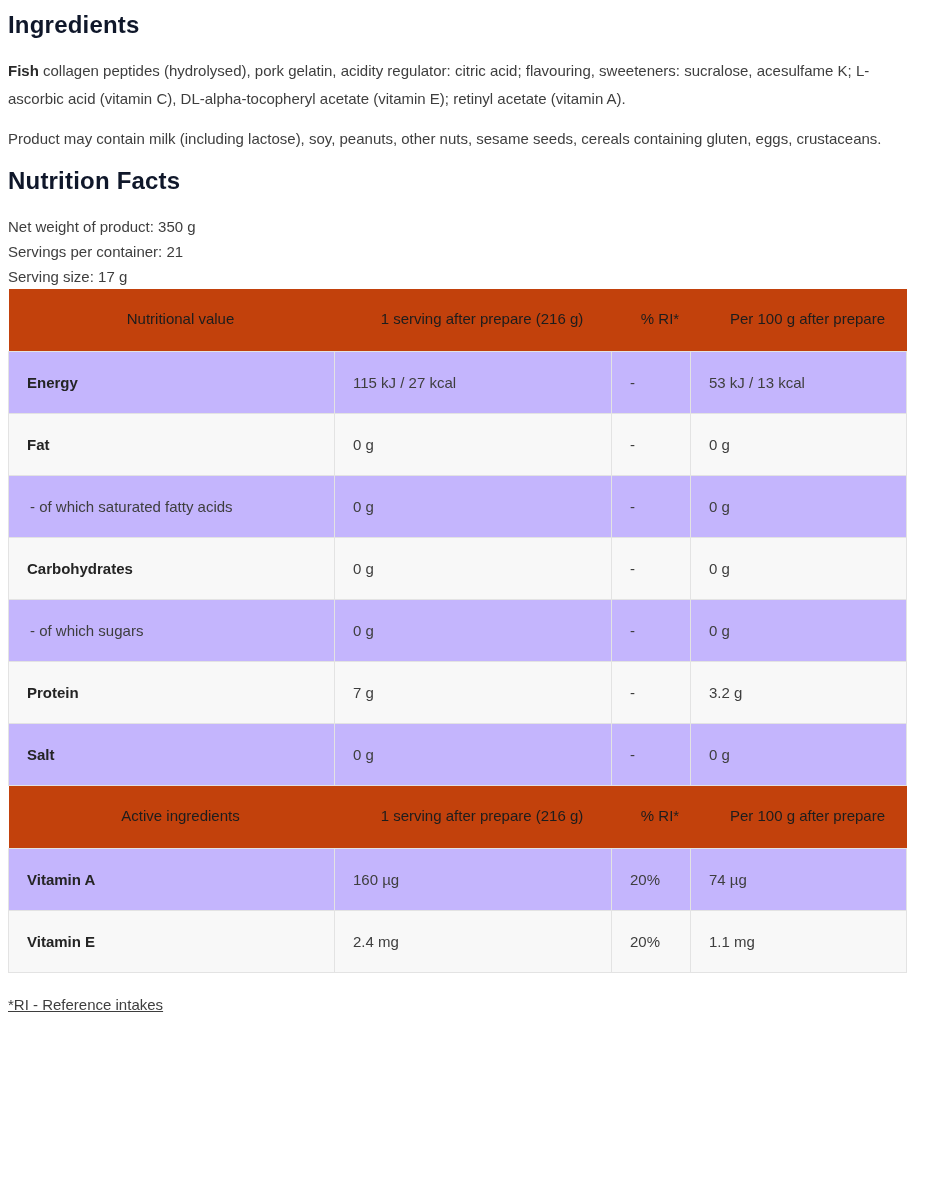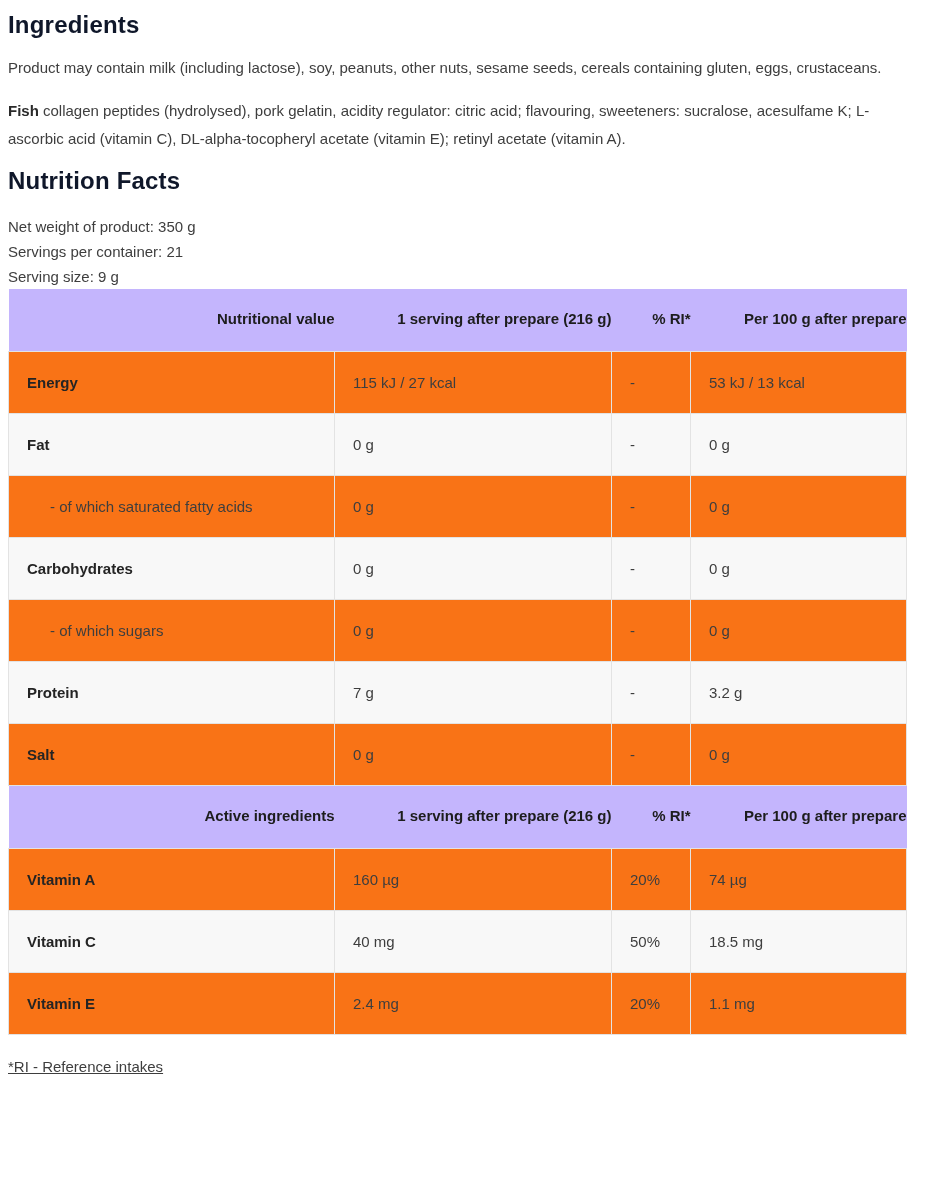--- a/index.html
+++ b/index.html
@@ -32,72 +32,72 @@
   .meta-block { margin-top: 16px; }
   .meta-line { line-height: 25px; }
   table.facts-table {
     border-collapse: collapse;
     table-layout: fixed;
     width: 898px;
     margin: 0;
   }
   table.facts-table thead th {
     font-size: 15px;
-    font-weight: 700;
+    font-weight: 400;
     color: #1d1d1d;
-    text-align: right;
+    text-align: center;
     padding: 20px 0 22px 18px;
     line-height: 20px;
     border: none;
-    background: #c4b5fd;
+    background: #c2410c;
   }
   table.facts-table tbody td {
     border: 1px solid #e3e3e3;
     height: 62px;
     padding: 0 10px 0 18px;
     vertical-align: middle;
     line-height: 21px;
     font-size: 15px;
     color: #3e3e3e;
     background: transparent;
   }
-  table.facts-table tbody tr { background: #f97316; }
+  table.facts-table tbody tr { background: #c4b5fd; }
   table.facts-table tbody tr:nth-child(even) { background: #f8f8f8; }
   table.facts-table tbody td.cell-label {
     font-weight: 600;
     color: #242424;
   }
   table.facts-table tbody td.cell-label.indent {
     font-weight: 400;
     color: #3e3e3e;
-    padding-left: 41px;
+    padding-left: 21px;
   }
   .footnote {
     margin: 22px 0 0 0;
     line-height: 20px;
     text-decoration: underline;
   }
 </style>
 </head>
 <body>
 
 <div class="page">
 
   <h1 class="section-title">Ingredients</h1>
 
+  <p class="body-par"><b>Fish</b><span> collagen peptides (hydrolysed), pork gelatin, acidity regulator: citric acid; flavouring, sweeteners: sucralose, acesulfame K; L-ascorbic acid (vitamin C), DL-alpha-tocopheryl acetate (vitamin E); retinyl acetate (vitamin A).</span></p>
+
   <p class="body-par allergens-par">Product may contain milk (including lactose), soy, peanuts, other nuts, sesame seeds, cereals containing gluten, eggs, crustaceans.</p>
-
-  <p class="body-par"><b>Fish</b><span> collagen peptides (hydrolysed), pork gelatin, acidity regulator: citric acid; flavouring, sweeteners: sucralose, acesulfame K; L-ascorbic acid (vitamin C), DL-alpha-tocopheryl acetate (vitamin E); retinyl acetate (vitamin A).</span></p>
 
   <h1 class="section-title nf-title">Nutrition Facts</h1>
 
   <div class="meta-block">
     <div class="meta-line">Net weight of product: 350 g</div>
     <div class="meta-line">Servings per container: 21</div>
-    <div class="meta-line">Serving size: 9 g</div>
+    <div class="meta-line">Serving size: 17 g</div>
   </div>
 
   <table class="facts-table">
     <colgroup>
       <col style="width:326px">
         <col style="width:277px">
         <col style="width:79px">
         <col style="width:216px">
     </colgroup>
     <thead>
@@ -170,26 +170,20 @@
       </tr>
     </thead>
     <tbody>
         <tr>
           <td class="cell-label">Vitamin A</td>
           <td class="cell-serving">160 µg</td>
           <td class="cell-ri">20%</td>
           <td class="cell-per100">74 µg</td>
         </tr>
         <tr>
-          <td class="cell-label">Vitamin C</td>
-          <td class="cell-serving">40 mg</td>
-          <td class="cell-ri">50%</td>
-          <td class="cell-per100">18.5 mg</td>
-        </tr>
-        <tr>
           <td class="cell-label">Vitamin E</td>
           <td class="cell-serving">2.4 mg</td>
           <td class="cell-ri">20%</td>
           <td class="cell-per100">1.1 mg</td>
         </tr>
       </tbody>
   </table>
 
   <p class="footnote">*RI - Reference intakes</p>
 

